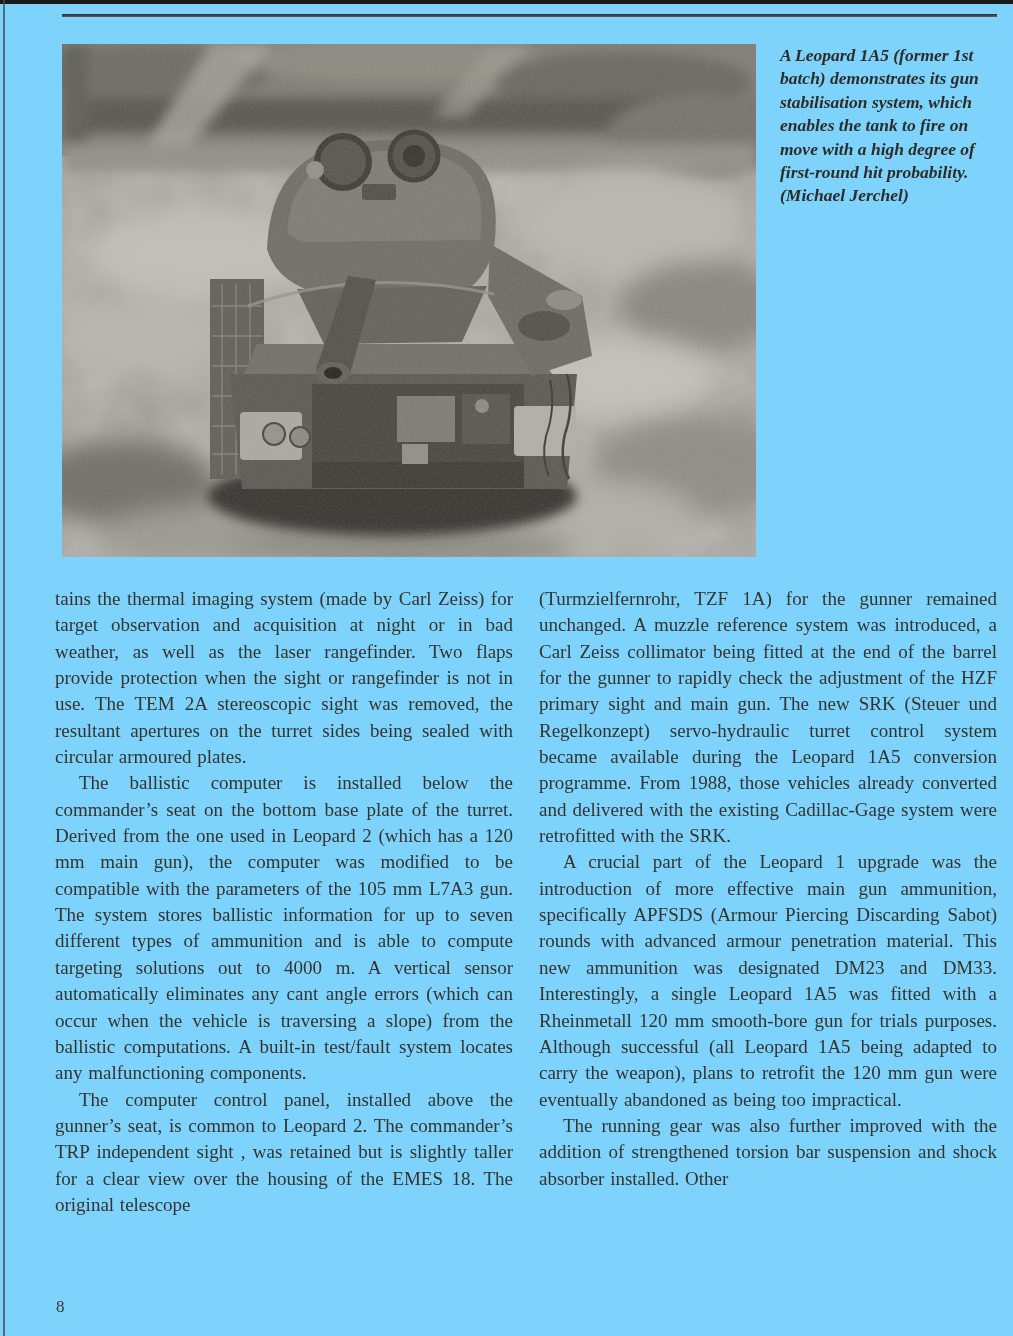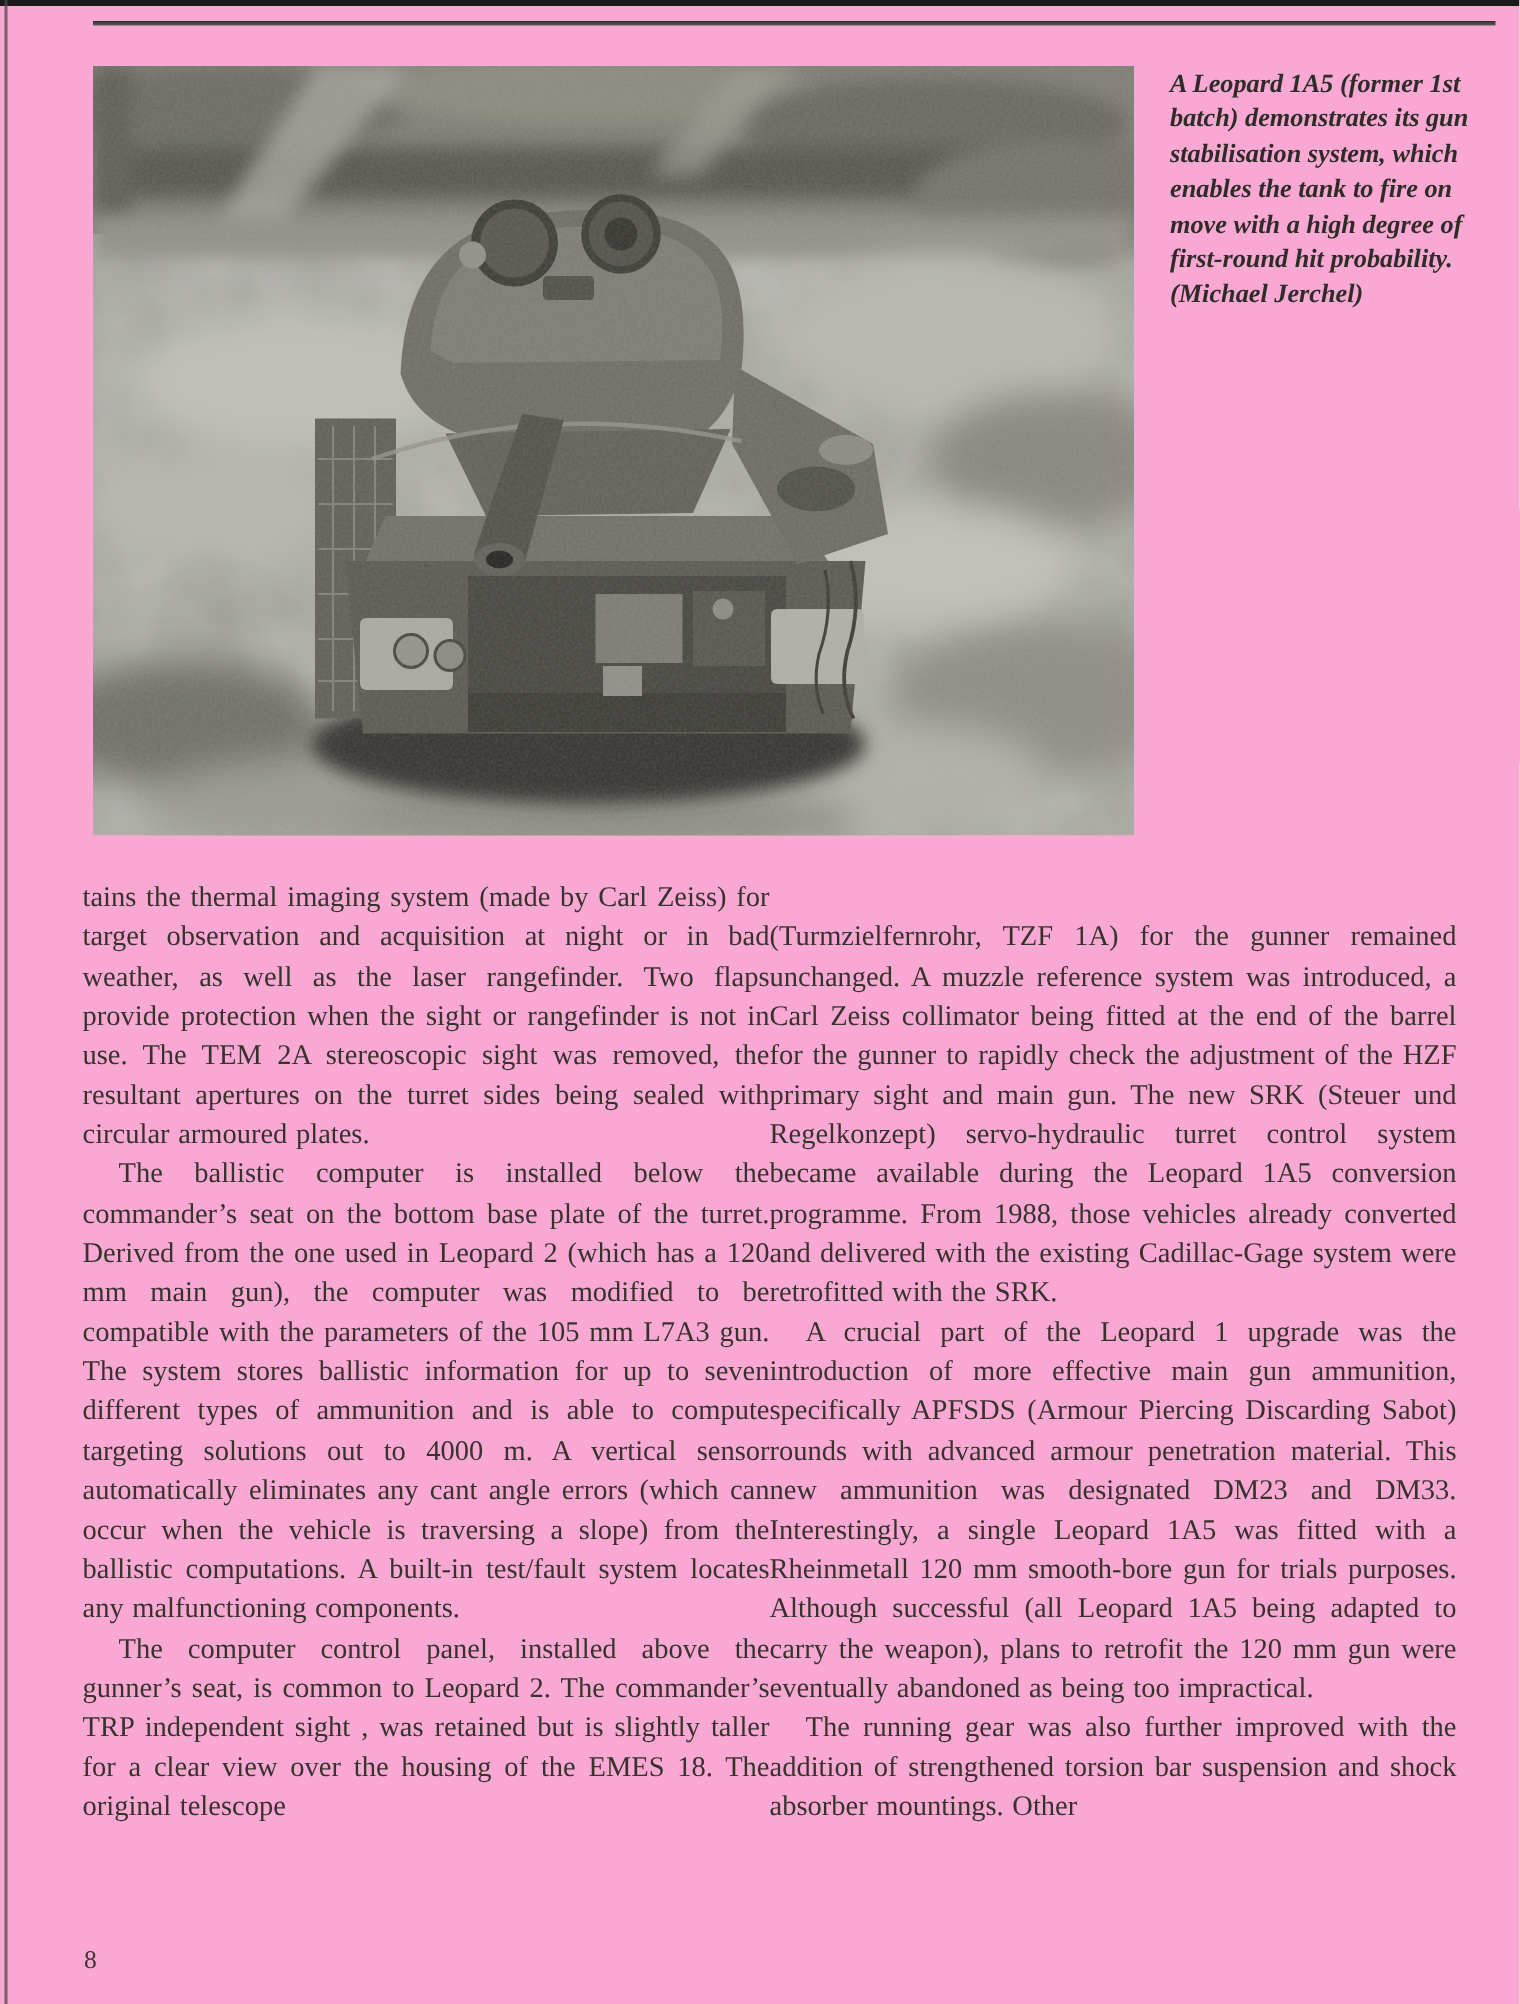--- a/index.html
+++ b/index.html
@@ -1,34 +1,34 @@
 <!DOCTYPE html>
 <html lang="en"><head>
 <meta charset="utf-8">
 <style>
   html,body{margin:0;padding:0;background:#e8e8e6;}
   .page{
     position:relative;
     width:1013px;height:1336px;
-    background:#f9a8d4;
+    background:#7dd3fc;
     overflow:hidden;
     font-family:"Liberation Serif", serif;
   }
   .top-edge{position:absolute;top:0;left:0;width:1013px;height:4px;background:#1a1a1a;}
   .left-edge{position:absolute;top:0;left:3px;width:2px;height:1336px;background:#4a4a48;opacity:.75;}
   .rule{position:absolute;left:62px;top:14px;width:935px;height:3px;border:none;margin:0;padding:0;
         background:linear-gradient(#2e2e2c,#5c5c5a);}
   .photo{position:absolute;left:62px;top:44px;width:694px;height:513px;margin:0;}
   .photo svg{display:block;width:100%;height:100%;}
   .caption{
     position:absolute;left:780px;top:44px;width:220px;
     font-style:italic;font-weight:bold;
     font-size:17.5px;line-height:23.4px;color:#2e2c27;
   }
-  .columns{position:absolute;left:55px;top:586px;width:942px;display:flex;align-items:flex-end;}
+  .columns{position:absolute;left:55px;top:586px;width:942px;display:flex;gap:26px;}
   .col{
     width:458px;
     font-size:19px;line-height:26.35px;
     text-align:justify;
     color:#36332d;
     word-spacing:1px;
     hyphens:auto;
   }
   .col p{margin:0;text-indent:24px;}
   .col p:first-child{text-indent:0;}
@@ -158,19 +158,19 @@
 
   <div class="columns">
     <div class="col">
       <p>tains the thermal imaging system (made by Carl Zeiss) for target observation and acquisition at night or in bad weather, as well as the laser rangefinder. Two flaps provide protection when the sight or rangefinder is not in use. The TEM 2A stereoscopic sight was removed, the resultant apertures on the turret sides being sealed with circular armoured plates.</p>
       <p>The ballistic computer is installed below the commander’s seat on the bottom base plate of the turret. Derived from the one used in Leopard 2 (which has a 120 mm main gun), the computer was modified to be compatible with the parameters of the 105 mm L7A3 gun. The system stores ballistic information for up to seven different types of ammunition and is able to compute targeting solutions out to 4000 m. A vertical sensor automatically eliminates any cant angle errors (which can occur when the vehicle is traversing a slope) from the ballistic computations. A built-in test/fault system locates any malfunctioning components.</p>
       <p>The computer control panel, installed above the gunner’s seat, is common to Leopard 2. The commander’s TRP independent sight , was retained but is slightly taller for a clear view over the housing of the EMES 18. The original telescope</p>
     </div>
     <div class="col">
       <p>(Turmzielfernrohr, TZF 1A) for the gunner remained unchanged. A muzzle reference system was introduced, a Carl Zeiss collimator being fitted at the end of the barrel for the gunner to rapidly check the adjustment of the HZF primary sight and main gun. The new SRK (Steuer und Regelkonzept) servo-hydraulic turret control system became available during the Leopard 1A5 conversion programme. From 1988, those vehicles already converted and delivered with the existing Cadillac-Gage system were retrofitted with the SRK.</p>
       <p>A crucial part of the Leopard 1 upgrade was the introduction of more effective main gun ammunition, specifically APFSDS (Armour Piercing Discarding Sabot) rounds with advanced armour penetration material. This new ammunition was designated DM23 and DM33. Interestingly, a single Leopard 1A5 was fitted with a Rheinmetall 120 mm smooth-bore gun for trials purposes. Although successful (all Leopard 1A5 being adapted to carry the weapon), plans to retrofit the 120 mm gun were eventually abandoned as being too impractical.</p>
-      <p>The running gear was also further improved with the addition of strengthened torsion bar suspension and shock absorber mountings. Other</p>
+      <p>The running gear was also further improved with the addition of strengthened torsion bar suspension and shock absorber installed. Other</p>
     </div>
   </div>
 
   <div class="page-number">8</div>
 
 </div>
 
 </body></html>

